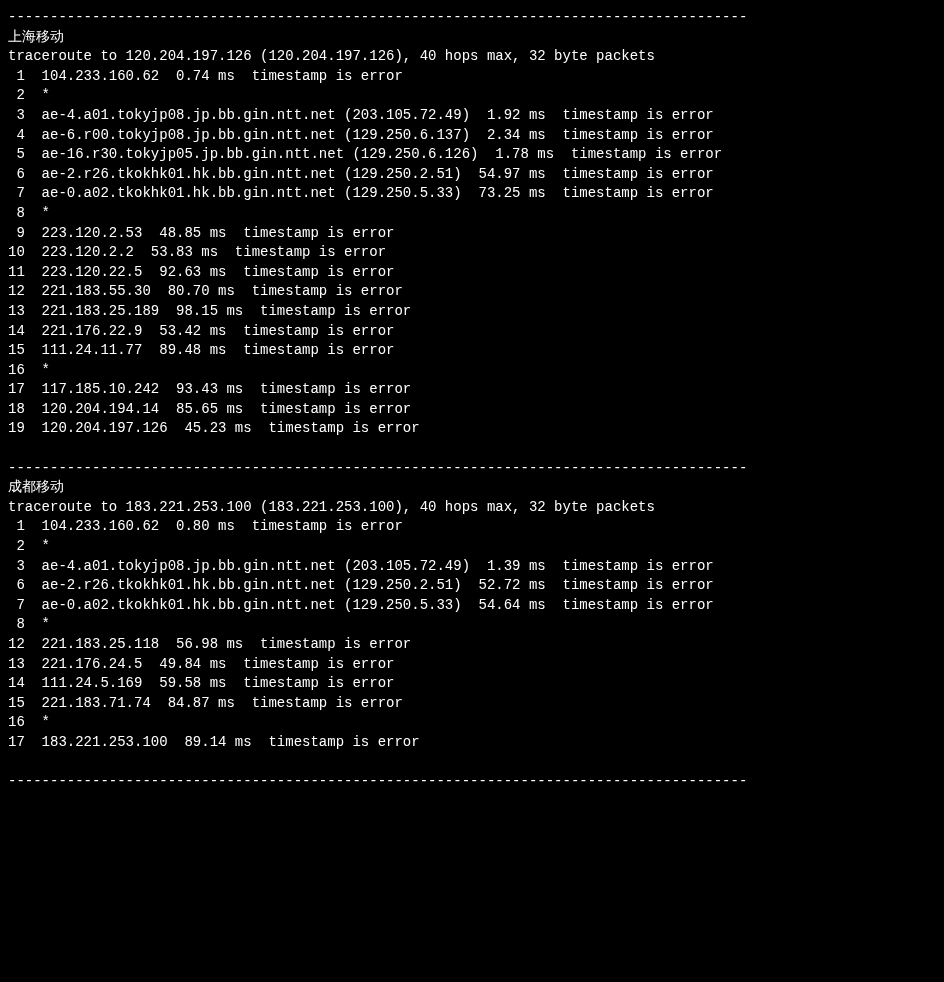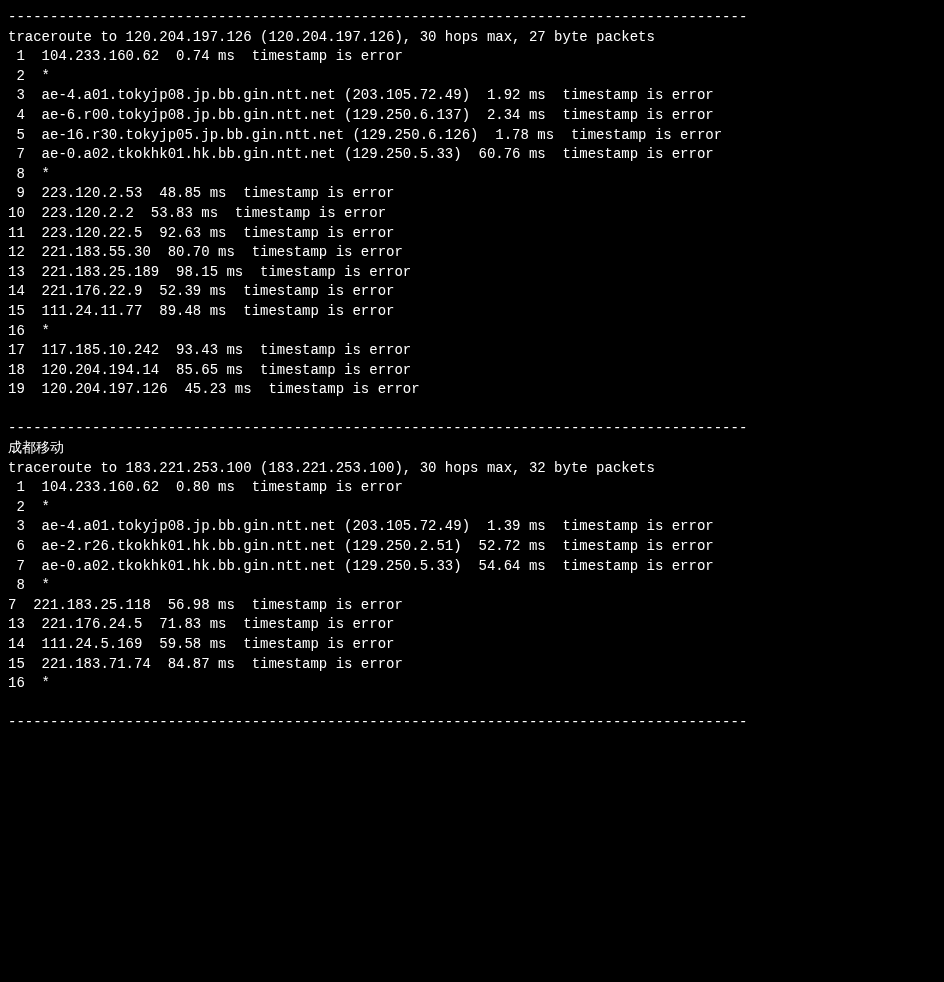--- a/index.html
+++ b/index.html
@@ -22,49 +22,52 @@
   }
   .hop-row {
     white-space: pre;
   }
 </style>
 </head>
 <body>
 
 <div id="terminal">
     <div class="divider">----------------------------------------------------------------------------------------</div>
-    <div class="line">traceroute to 120.204.197.126 (120.204.197.126), 30 hops max, 27 byte packets</div>
+    <div class="line">上海移动</div>
+    <div class="line">traceroute to 120.204.197.126 (120.204.197.126), 40 hops max, 32 byte packets</div>
     <div class="hop-row"> 1  104.233.160.62  0.74 ms  timestamp is error</div>
     <div class="hop-row"> 2  *</div>
     <div class="hop-row"> 3  ae-4.a01.tokyjp08.jp.bb.gin.ntt.net (203.105.72.49)  1.92 ms  timestamp is error</div>
     <div class="hop-row"> 4  ae-6.r00.tokyjp08.jp.bb.gin.ntt.net (129.250.6.137)  2.34 ms  timestamp is error</div>
     <div class="hop-row"> 5  ae-16.r30.tokyjp05.jp.bb.gin.ntt.net (129.250.6.126)  1.78 ms  timestamp is error</div>
-    <div class="hop-row"> 7  ae-0.a02.tkokhk01.hk.bb.gin.ntt.net (129.250.5.33)  60.76 ms  timestamp is error</div>
+    <div class="hop-row"> 6  ae-2.r26.tkokhk01.hk.bb.gin.ntt.net (129.250.2.51)  54.97 ms  timestamp is error</div>
+    <div class="hop-row"> 7  ae-0.a02.tkokhk01.hk.bb.gin.ntt.net (129.250.5.33)  73.25 ms  timestamp is error</div>
     <div class="hop-row"> 8  *</div>
     <div class="hop-row"> 9  223.120.2.53  48.85 ms  timestamp is error</div>
     <div class="hop-row">10  223.120.2.2  53.83 ms  timestamp is error</div>
     <div class="hop-row">11  223.120.22.5  92.63 ms  timestamp is error</div>
     <div class="hop-row">12  221.183.55.30  80.70 ms  timestamp is error</div>
     <div class="hop-row">13  221.183.25.189  98.15 ms  timestamp is error</div>
-    <div class="hop-row">14  221.176.22.9  52.39 ms  timestamp is error</div>
+    <div class="hop-row">14  221.176.22.9  53.42 ms  timestamp is error</div>
     <div class="hop-row">15  111.24.11.77  89.48 ms  timestamp is error</div>
     <div class="hop-row">16  *</div>
     <div class="hop-row">17  117.185.10.242  93.43 ms  timestamp is error</div>
     <div class="hop-row">18  120.204.194.14  85.65 ms  timestamp is error</div>
     <div class="hop-row">19  120.204.197.126  45.23 ms  timestamp is error</div>
     <div class="line"> </div>
     <div class="divider">----------------------------------------------------------------------------------------</div>
     <div class="line">成都移动</div>
-    <div class="line">traceroute to 183.221.253.100 (183.221.253.100), 30 hops max, 32 byte packets</div>
+    <div class="line">traceroute to 183.221.253.100 (183.221.253.100), 40 hops max, 32 byte packets</div>
     <div class="hop-row"> 1  104.233.160.62  0.80 ms  timestamp is error</div>
     <div class="hop-row"> 2  *</div>
     <div class="hop-row"> 3  ae-4.a01.tokyjp08.jp.bb.gin.ntt.net (203.105.72.49)  1.39 ms  timestamp is error</div>
     <div class="hop-row"> 6  ae-2.r26.tkokhk01.hk.bb.gin.ntt.net (129.250.2.51)  52.72 ms  timestamp is error</div>
     <div class="hop-row"> 7  ae-0.a02.tkokhk01.hk.bb.gin.ntt.net (129.250.5.33)  54.64 ms  timestamp is error</div>
     <div class="hop-row"> 8  *</div>
-    <div class="hop-row">7  221.183.25.118  56.98 ms  timestamp is error</div>
-    <div class="hop-row">13  221.176.24.5  71.83 ms  timestamp is error</div>
+    <div class="hop-row">12  221.183.25.118  56.98 ms  timestamp is error</div>
+    <div class="hop-row">13  221.176.24.5  49.84 ms  timestamp is error</div>
     <div class="hop-row">14  111.24.5.169  59.58 ms  timestamp is error</div>
     <div class="hop-row">15  221.183.71.74  84.87 ms  timestamp is error</div>
     <div class="hop-row">16  *</div>
+    <div class="hop-row">17  183.221.253.100  89.14 ms  timestamp is error</div>
     <div class="line"> </div>
     <div class="divider">----------------------------------------------------------------------------------------</div>
   </div>
 
 </body></html>

